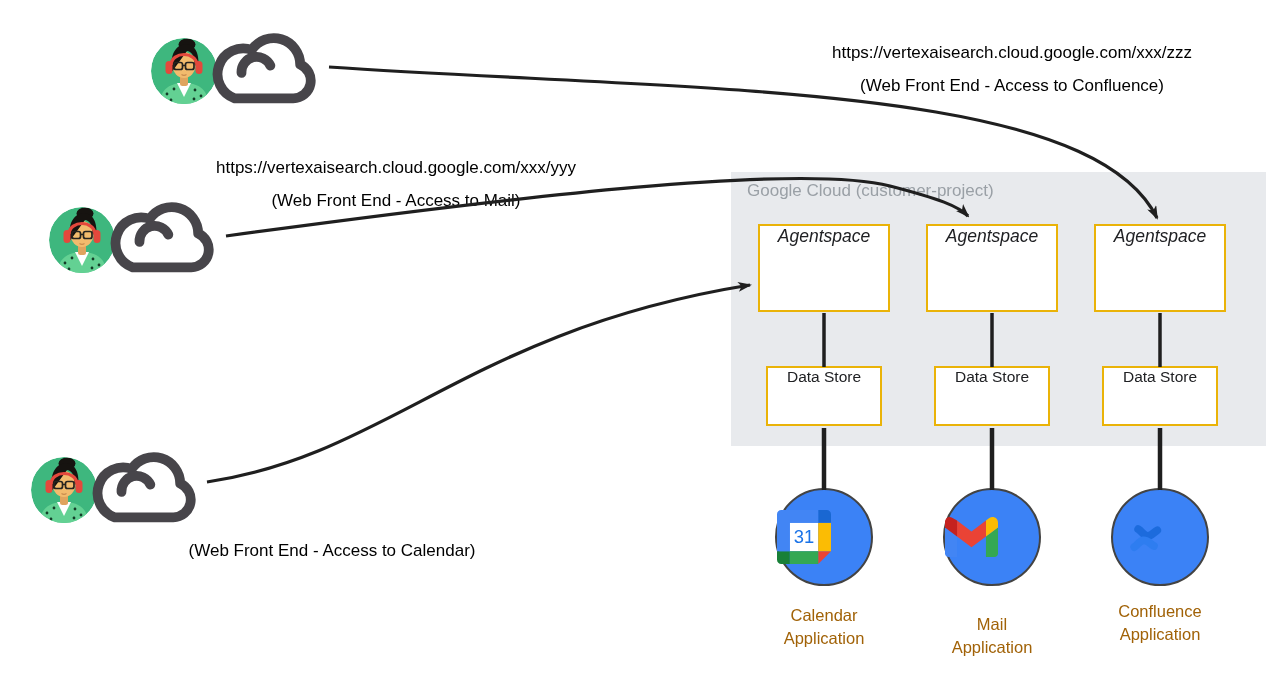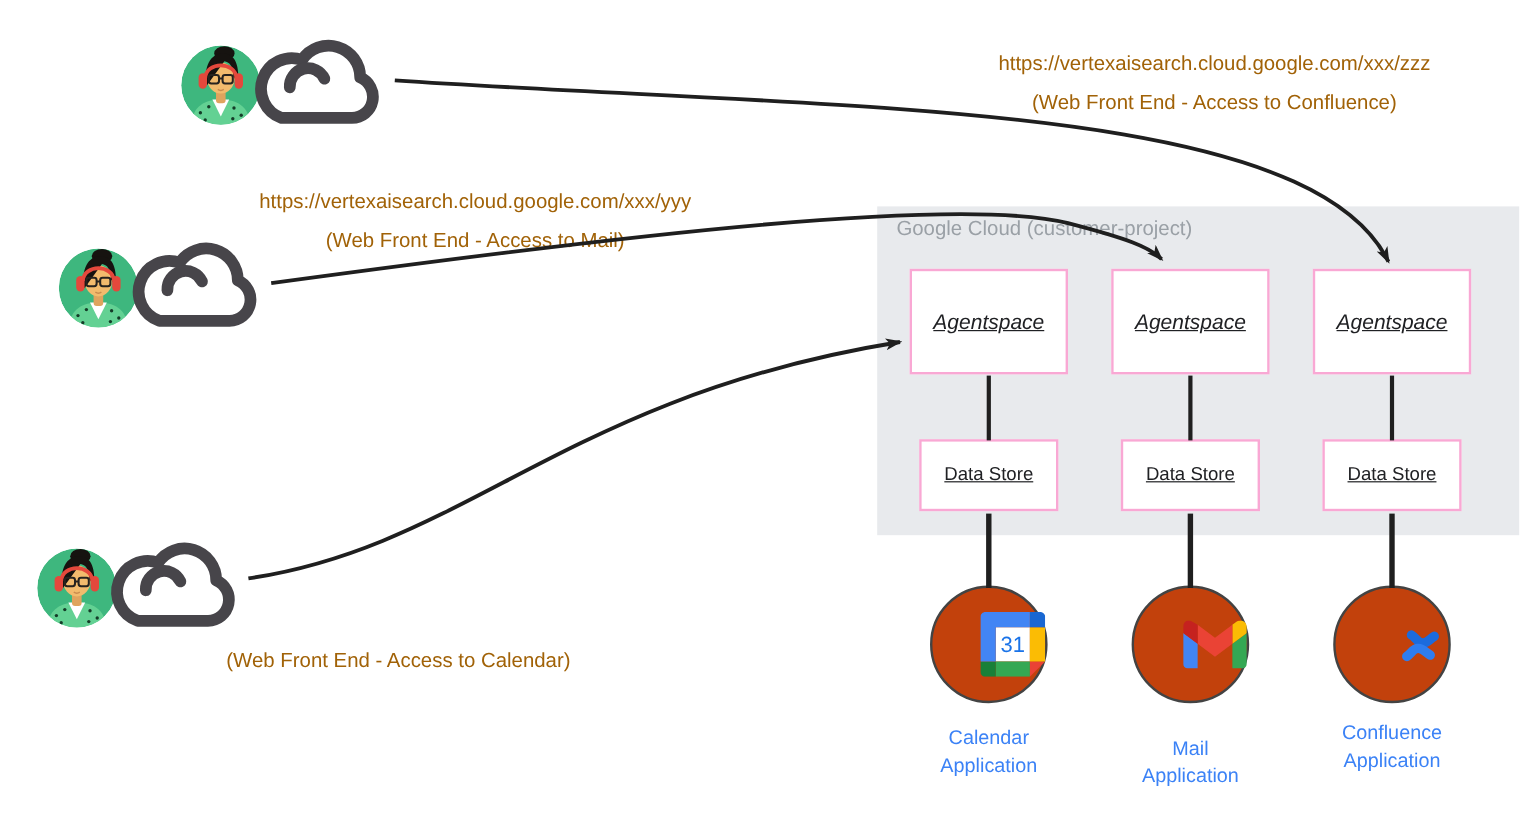--- a/index.html
+++ b/index.html
@@ -2,34 +2,34 @@
 <html><head>
 <meta charset="utf-8">
 <style>
   html,body{margin:0;padding:0;}
   body{
     width:1282px;height:678px;position:relative;overflow:hidden;
     background:#ffffff;
     font-family:"Liberation Sans",sans-serif;
     color:#202124;
   }
-  .caption{position:absolute;width:500px;text-align:center;font-size:17px;line-height:33px;color:#a16207;}
+  .caption{position:absolute;width:500px;text-align:center;font-size:17px;line-height:33px;color:#000000;}
   .gc{position:absolute;left:731px;top:172px;width:535px;height:274px;background:#e8eaed;}
   .gclabel{position:absolute;left:16px;top:9px;font-size:17px;color:#9aa0a6;white-space:nowrap;}
-  .box{position:absolute;background:#fff;border:2px solid #f9a8d4;box-sizing:border-box;
-       display:flex;align-items:center;justify-content:center;z-index:2;text-decoration:underline;}
+  .box{position:absolute;background:#fff;border:2px solid #eab308;box-sizing:border-box;
+       display:flex;align-items:flex-start;justify-content:center;z-index:2;}
   .agent{top:224px;width:132px;height:88px;font-style:italic;font-size:17.5px;}
   .store{top:366px;width:116px;height:60px;font-size:15.5px;}
   .agent.c1{left:758px}.agent.c2{left:926px}.agent.c3{left:1094px}
   .store.c1{left:766px}.store.c2{left:934px}.store.c3{left:1102px}
   .appcircle{position:absolute;top:488px;width:98px;height:98px;border-radius:50%;
-       background:#c2410c;border:2px solid #434343;box-sizing:border-box;z-index:2;
-       display:flex;align-items:center;justify-content:flex-end;}
+       background:#3b82f6;border:2px solid #434343;box-sizing:border-box;z-index:2;
+       display:flex;align-items:center;justify-content:flex-start;}
   .appcircle.c1{left:775px}.appcircle.c2{left:943px}.appcircle.c3{left:1111px}
-  .applabel{position:absolute;width:170px;text-align:center;font-size:16.5px;line-height:23px;color:#3b82f6;}
+  .applabel{position:absolute;width:170px;text-align:center;font-size:16.5px;line-height:23px;color:#a16207;}
   .applabel.c1{left:739px;top:604px}.applabel.c2{left:907px;top:613px}.applabel.c3{left:1075px;top:600px}
   .usergroup{position:absolute;width:190px;height:90px;}
   .usergroup .avatar{position:absolute;left:0;top:14px;width:66px;height:66px;}
   .usergroup .cloudicon{position:absolute;left:48px;top:0;width:130px;height:88px;}
   .u1{left:151px;top:24px}.u2{left:49px;top:193px}.u3{left:31px;top:443px}
   .cap-zzz{left:762px;top:36px}.cap-yyy{left:146px;top:151px}.cap-xxx{left:82px;top:534px}
   svg.overlay{position:absolute;left:0;top:0;width:1282px;height:678px;z-index:5;pointer-events:none;}
 </style>
 </head>
 <body>

